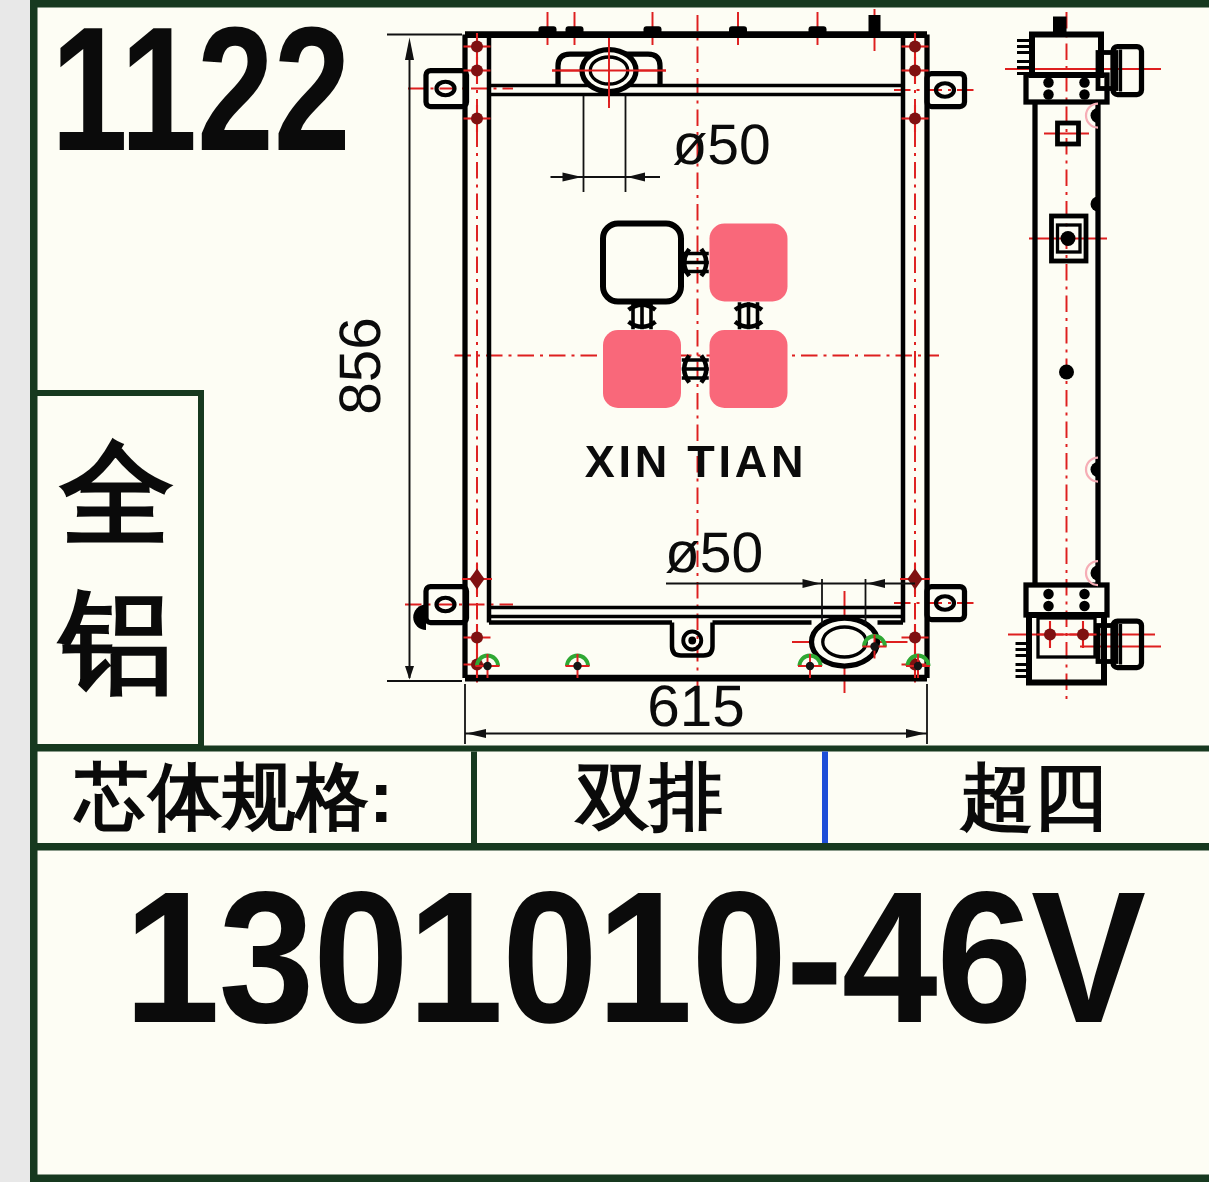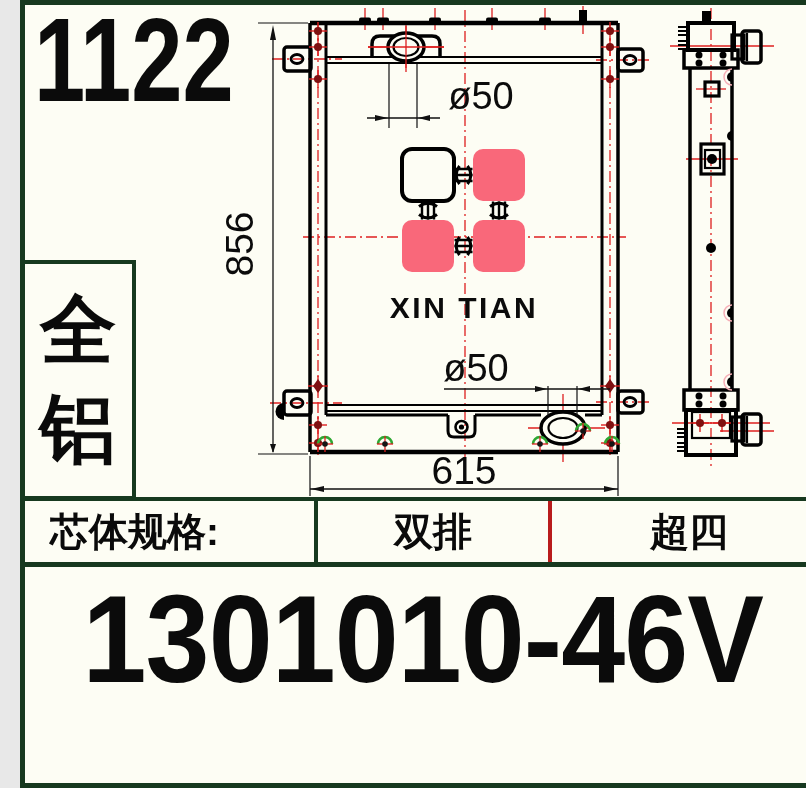--- a/index.html
+++ b/index.html
@@ -16,24 +16,24 @@
     position:absolute;left:0;top:260px;width:116px;height:240px;box-sizing:border-box;
     border:4px solid #17391F;display:flex;flex-direction:column;align-items:center;justify-content:center;
     z-index:6;background:transparent;
   }
   .material-badge .zh{font-size:76px;font-weight:700;color:#0A0A0A;line-height:1.3;
     font-family:"Liberation Sans","DejaVu Sans",sans-serif;}
   .spec-table{
     position:absolute;left:0;top:497px;width:806px;height:70px;box-sizing:border-box;
     border-top:4px solid #17391F;border-bottom:5px solid #17391F;display:flex;z-index:6;
   }
-  .spec-cell{display:flex;align-items:center;justify-content:center;font-size:39px;font-weight:700;
+  .spec-cell{display:flex;align-items:center;justify-content:center;font-size:49px;font-weight:700;
     color:#0A0A0A;box-sizing:border-box;}
   .spec-cell.c1{width:298px;justify-content:flex-start;padding-left:30px;border-right:4px solid #17391F;}
-  .spec-cell.c2{width:234px;border-right:4px solid #b91c1c;}
+  .spec-cell.c2{width:234px;border-right:4px solid #1d4ed8;}
   .spec-cell.c3{flex:1;}
   .part-box{
     position:absolute;left:0;top:567px;width:806px;height:221px;display:flex;
     justify-content:center;z-index:6;
   }
   .part-number{
     font-size:125px;font-weight:700;color:#0B0B0B;transform:scaleX(.92);transform-origin:center;
     letter-spacing:-1px;white-space:nowrap;
   }
   svg.drawing{position:absolute;left:0;top:0;z-index:4;}

